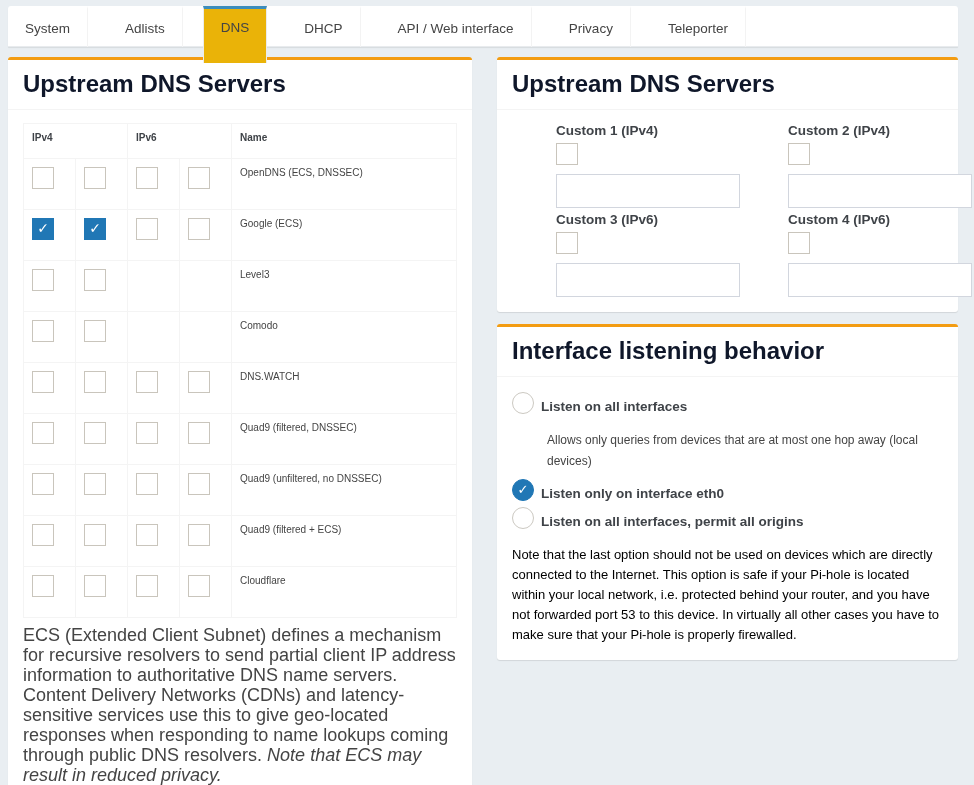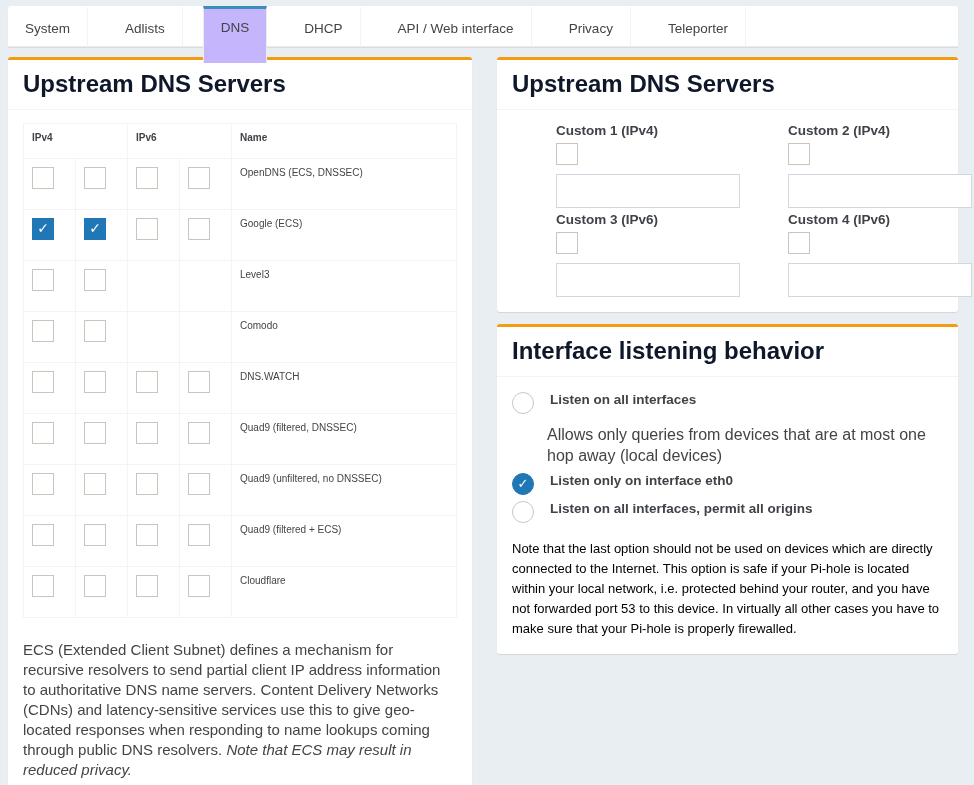--- a/index.html
+++ b/index.html
@@ -26,21 +26,21 @@
   .tab {
     height:41px; display:flex; align-items:center;
     padding:0 17px; color:#444; cursor:pointer;
     border-top:3px solid transparent;
     border-right:1px solid #f3f3f3;
     font-size:13.5px; white-space:nowrap;
   }
   .tab.active {
     position:relative; z-index:3;
     height:57px; align-items:flex-start; padding-top:11px;
-    background:#c4b5fd;
+    background:#eab308;
     border-top:3px solid #3c8dbc;
     border-left:1px solid #ececec; border-right:1px solid #ececec;
   }
 
   
   .columns { display:flex; gap:25px; margin:0 16px 0 8px; align-items:flex-start; }
   .col-left { width:464px; flex:none; }
   .col-right { width:461px; flex:none; }
   .panel {
     background:#fff; border-radius:3px;
@@ -82,40 +82,40 @@
     border:1px solid #ccc9c2; border-radius:50%; background:#fff;
     position:relative; cursor:pointer;
   }
   .radio.checked { background:#2077b5; border-color:#2077b5; }
   .radio.checked::after {
     content:"✓"; color:#fff; font-weight:bold; font-size:13px;
     position:absolute; left:0; right:0; top:2px; text-align:center;
   }
 
   
-  .ecs-note { margin-top:22px; font-size:15px; line-height:20px; color:#444; }
+  .ecs-note { margin-top:7px; font-size:18px; line-height:20px; color:#444; }
   .ecs-note .em { font-style:italic; }
 
   
   .custom-grid { display:grid; grid-template-columns:1fr 1fr; column-gap:48px; row-gap:4px;margin-left:44px; }
   .custom-field { }
   .custom-label { font-weight:700; color:#3f4348; margin-bottom:5px; font-size:13.5px; }
   .custom-field .cb { margin-bottom:6px; }
   .custom-input {
     display:block; width:184px; height:34px;
     border:1px solid #d2d6de; border-radius:0;
     padding:6px 12px; font-size:13.5px; color:#444;
     font-family:inherit; outline:none; background:#fff;
   }
 
   
-  .opt-row { display:flex; align-items:flex-start; gap:16px; margin-top:6px; }
+  .opt-row { display:flex; align-items:flex-end; gap:7px; margin-top:6px; }
   .opt-row:first-child { margin-top:2px; }
   .opt-label { font-weight:700; color:#3f4348; font-size:13.5px; }
-  .opt-desc { margin:10px 0 7px 35px; font-size:16px; line-height:21px; color:#444; }
+  .opt-desc { margin:16px 0 7px 35px; font-size:12px; line-height:21px; color:#444; }
   .iface-note { margin-top:16px; font-size:13px; line-height:20px; color:#000000; }
 </style>
 </head>
 <body>
 
 <div class="tabbar" id="tabbar">
     <div class="tab">
       <span>System</span>
     </div>
     <div class="tab">

